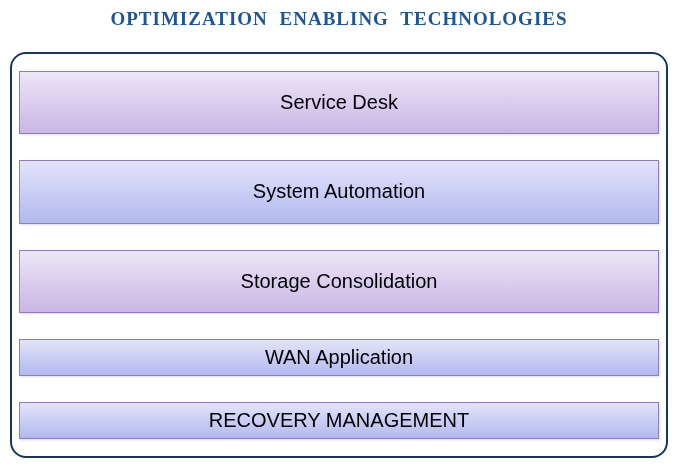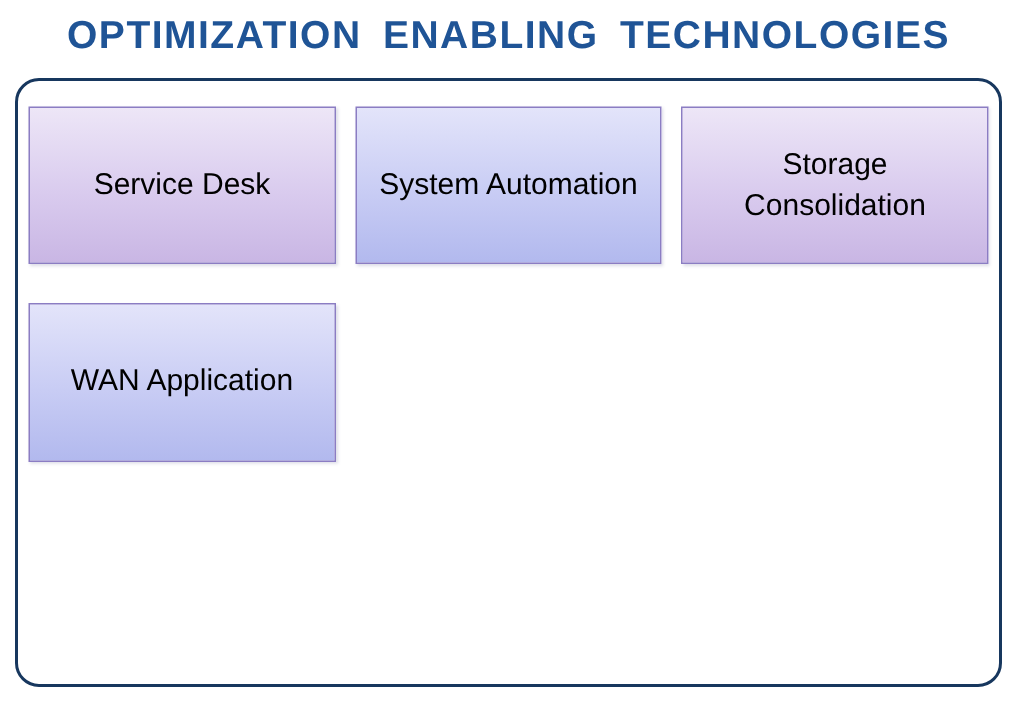--- a/index.html
+++ b/index.html
@@ -14,43 +14,43 @@
 
   .page {
     position: relative;
     width: 678px;
     height: 468px;
   }
 
   .title {
     width: 100%;
     text-align: center;
-    font-family: Liberation Sans, sans-serif;
+    font-family: Liberation Serif, serif;
     font-weight: bold;
-    font-size: 26px;
+    font-size: 19px;
     letter-spacing: 1px;
     color: #1F5496;
     padding-top: 8px;
     box-sizing: border-box;
     word-spacing: 6px;
   }
 
   .container {
     position: absolute;
     left: 10px;
     top: 52px;
     width: 658px;
     height: 406px;
     box-sizing: border-box;
     background: #ffffff;
     border: 2.5px solid #17375E;
     border-radius: 16px;
     padding: 17px 7px;
     display: grid;
-    grid-template-columns: repeat(3, 1fr);
+    grid-template-columns: repeat(1, 1fr);
     grid-template-rows: repeat(3, 1fr);
     column-gap: 13px;
     row-gap: 26px;
   }
 
   .box {
     display: flex;
     align-items: center;
     justify-content: center;
     text-align: center;
@@ -89,19 +89,20 @@
 
     <div class="box row1">Service Desk</div>
 
 
     <div class="box row2">System Automation</div>
 
     <div class="box row1">Storage Consolidation</div>
 
     <div class="box row2">WAN Application</div>
 
+    <div class="box row2">RECOVERY MANAGEMENT</div>
 
 
 
 
   </div>
 
 </div>
 
 </body></html>

